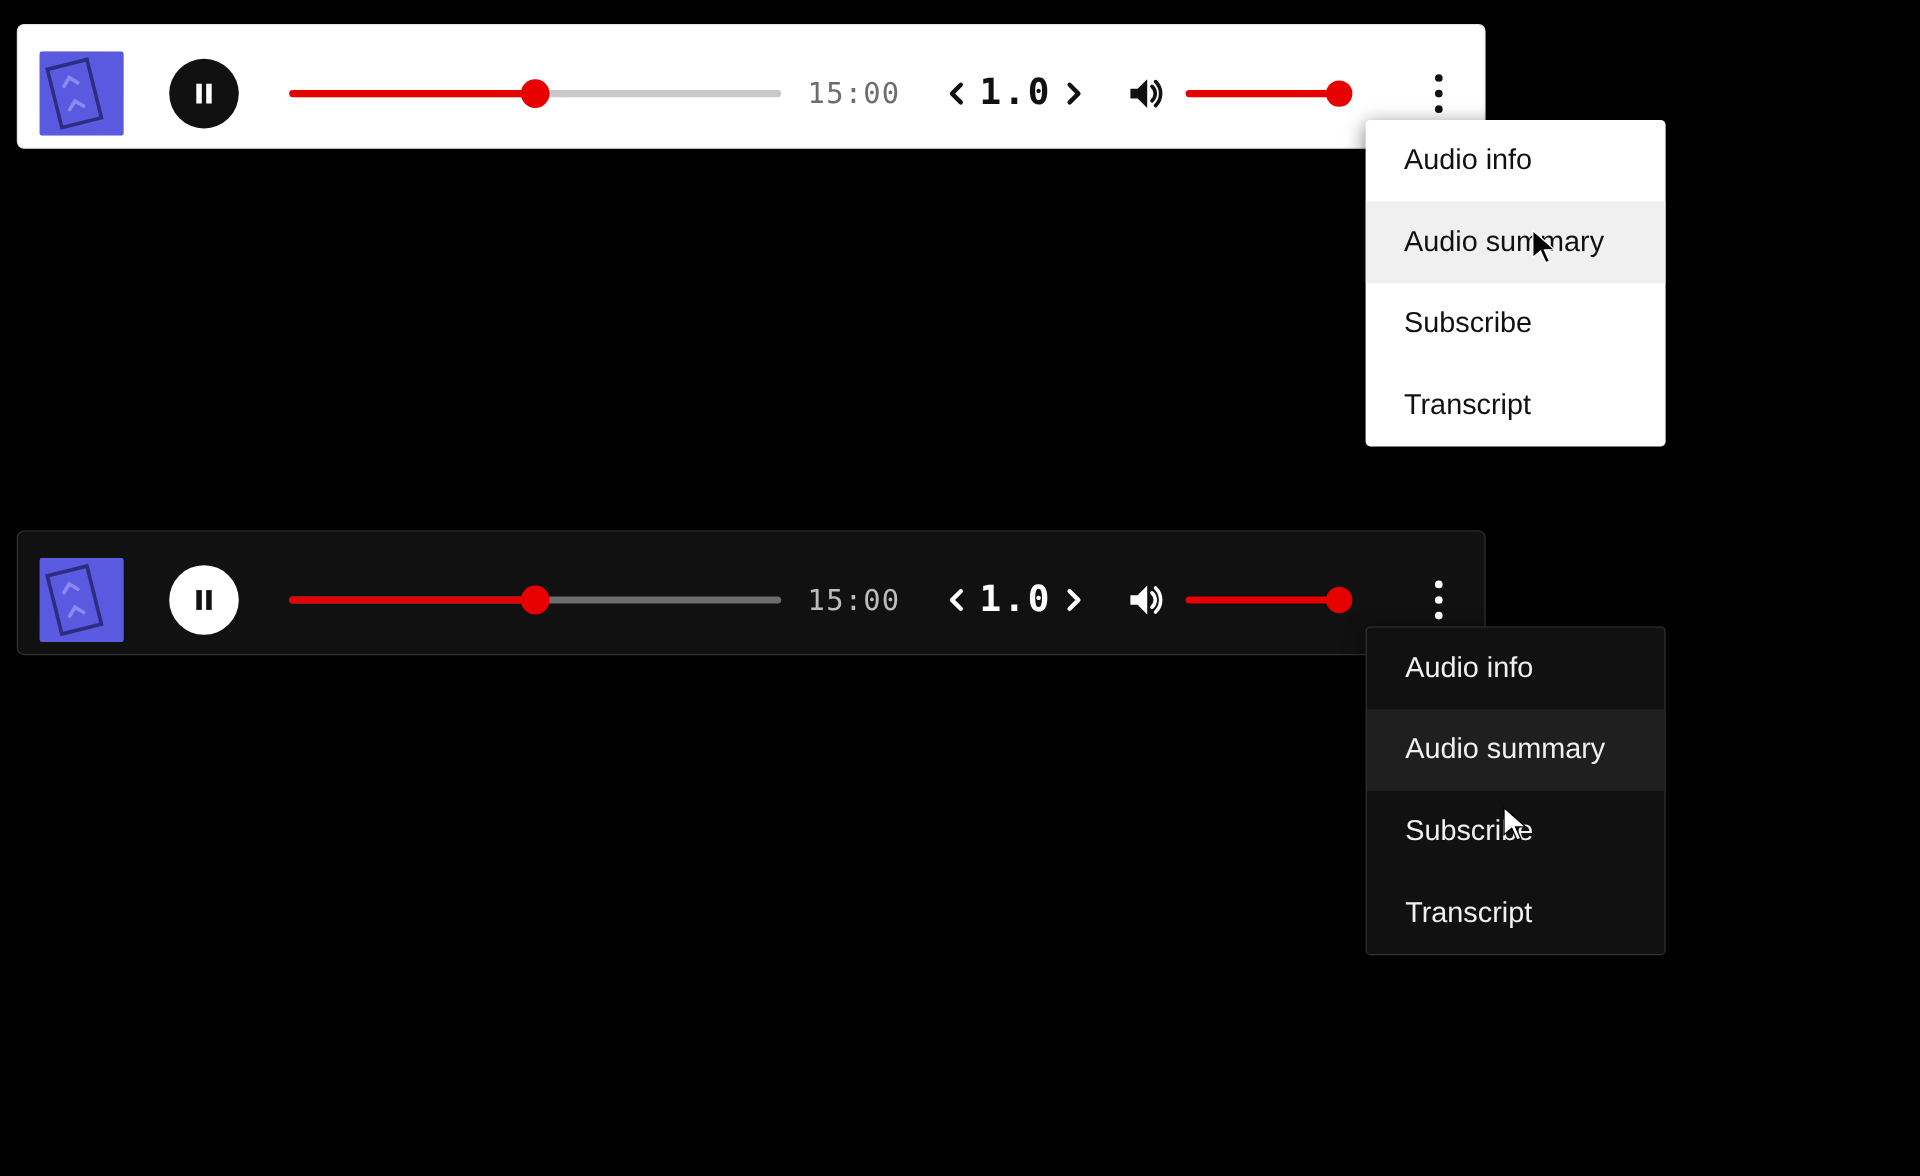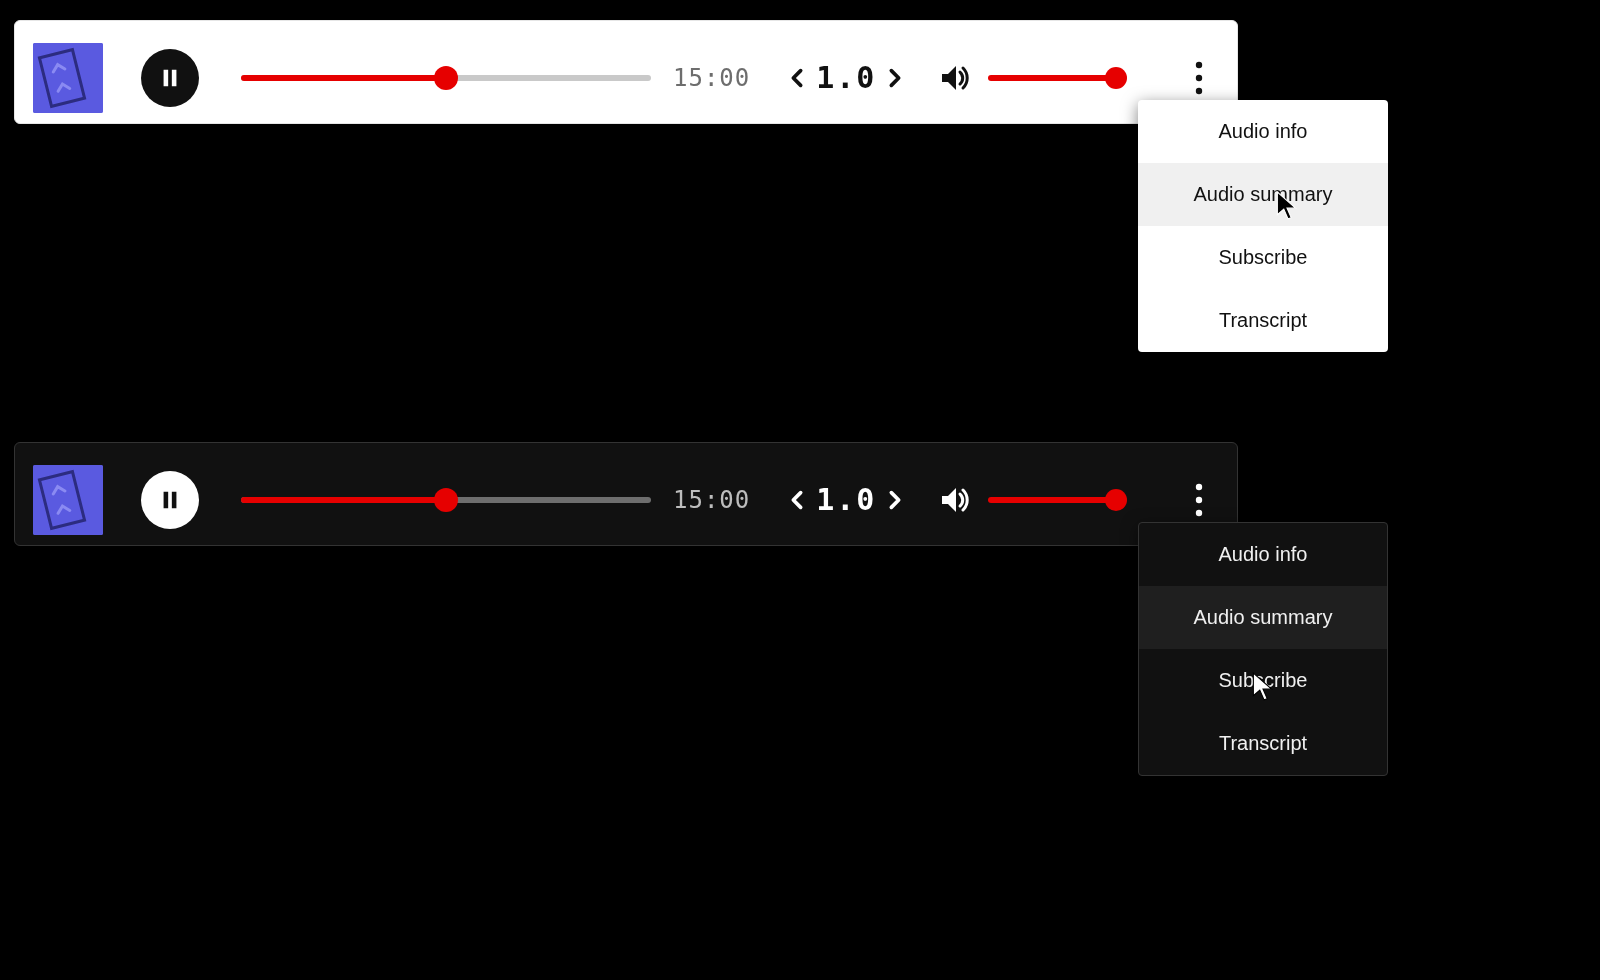--- a/index.html
+++ b/index.html
@@ -191,25 +191,24 @@
     color: #111;
   }
   .menu.dark {
     left: 1138px;
     top: 522px;
     background: #111;
     color: #f0f0f0;
     border: 1px solid #333;
   }
   .menu .item {
-    font-size: 20px;
-    padding: 20px 8px;
+    font-size: 24px;
+    padding: 20px 32px;
     cursor: pointer;
     white-space: nowrap;
-    text-align: center;
   }
   .menu.light .item.hover { background: #f0f0f0; }
   .menu.dark  .item.hover { background: #1f1f1f; }
   .cursor {
     position: absolute;
     width: 22px;
     height: 30px;
     pointer-events: none;
   }
   .cursor svg { width: 100%; height: 100%; }

